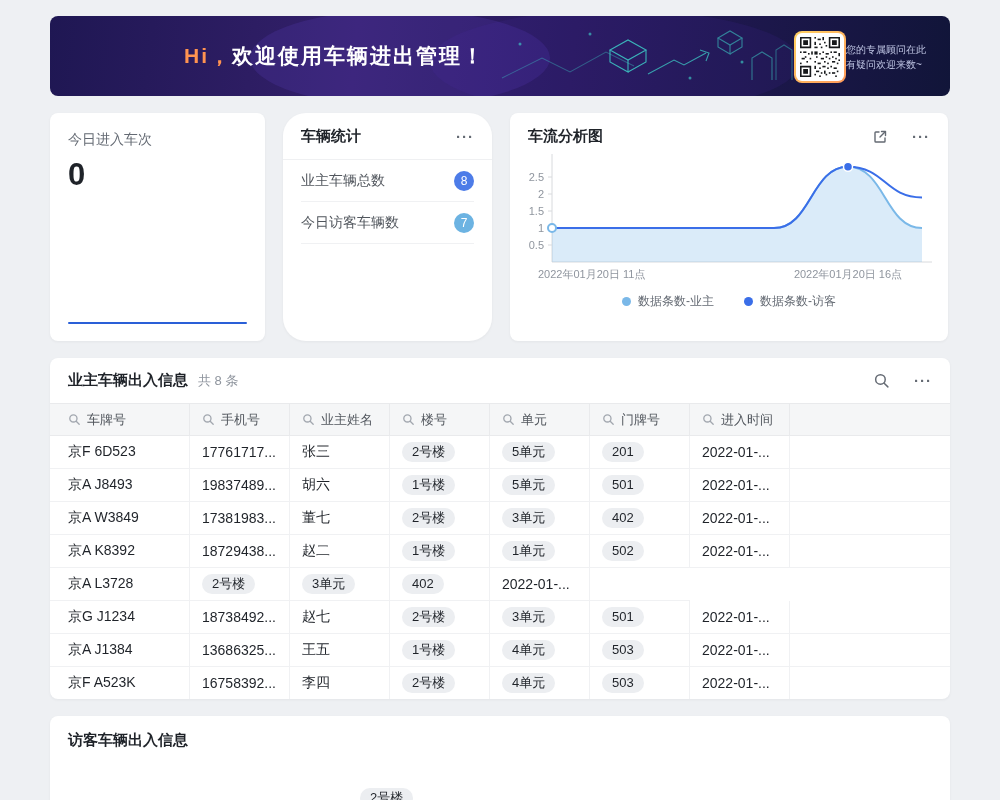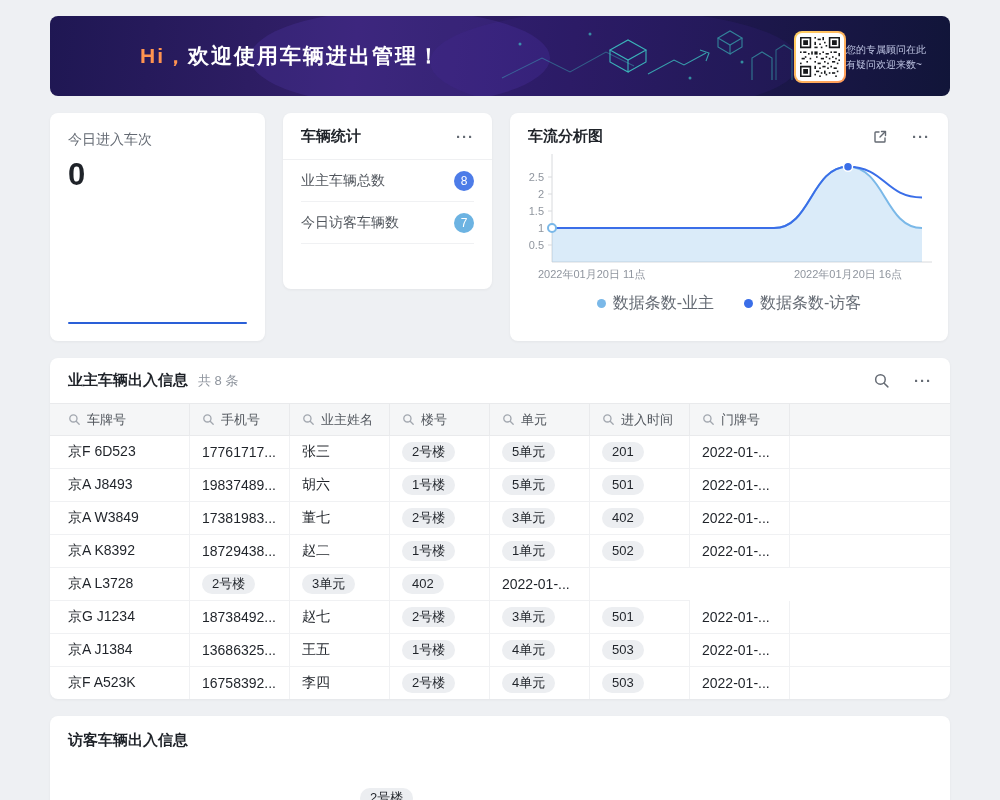--- a/index.html
+++ b/index.html
@@ -7,21 +7,21 @@
   .page{position:relative;width:1000px;height:800px;background:#eef0f3;overflow:hidden;
         font-family:"Liberation Sans","DejaVu Sans",sans-serif;color:#1f2329;}
   .card{position:absolute;background:#fff;border-radius:8px;box-shadow:0 1px 3px rgba(31,35,41,.05);box-sizing:border-box;}
 
   
   .banner{position:absolute;left:50px;top:16px;width:900px;height:80px;border-radius:8px;overflow:hidden;
           background:linear-gradient(96deg,#1f1753 0%,#34206b 34%,#27195c 58%,#111539 100%);}
   .banner-deco{position:absolute;left:0;top:0;width:900px;height:80px;}
   .banner-title{position:absolute;left:90px;top:50%;transform:translateY(-50%);margin:0;
                 font-size:21px;font-weight:700;color:#fff;letter-spacing:2px;}
-  .banner-title .hi{color:#ff9350;}
+  .banner-title .hi{color:#ff9350;margin-left:44px;}
   .qr-wrap{position:absolute;right:24px;top:15px;display:flex;align-items:center;}
   .qr-frame{width:52px;height:52px;border-radius:8px;padding:2px;box-sizing:border-box;
             background:linear-gradient(135deg,#ffd262,#ff9a5a);}
   .qr-box{width:48px;height:48px;background:#fff;border-radius:6px;display:flex;align-items:center;justify-content:center;}
   .qr-box svg{width:40px;height:40px;}
   .qr-caption{font-size:10px;line-height:15px;color:#bcc2e0;}
 
   
   .card-head{display:flex;align-items:center;justify-content:space-between;padding:15px 18px 10px;}
   .card-title{font-size:15px;font-weight:700;color:#1f2329;}
@@ -29,34 +29,34 @@
   .icon-btn{display:inline-flex;align-items:center;cursor:pointer;}
   .head-icons{display:flex;align-items:center;gap:24px;}
 
   
   .stat-card{left:50px;top:113px;width:215px;height:228px;padding:18px;}
   .stat-label{font-size:14px;color:#646a73;}
   .stat-value{font-size:31px;font-weight:700;margin-top:8px;color:#1f2329;}
   .stat-underline{position:absolute;left:18px;right:18px;bottom:17px;height:2px;border-radius:1px;}
 
   
-  .stats-card{left:283px;top:113px;width:209px;height:176px;}
+  .stats-card{left:283px;top:113px;width:209px;height:228px;border-radius:23px;}
   .stats-card .card-head{height:47px;box-sizing:border-box;border-bottom:1px solid #eff0f2;padding:0 18px;}
   .stats-item{display:flex;align-items:center;justify-content:space-between;height:41px;
               margin:0 18px;border-bottom:1px solid #f0f1f3;}
   .stats-item-label{font-size:14px;color:#51565d;}
   .stats-badge{min-width:20px;height:20px;border-radius:10px;color:#fff;font-size:12px;
                display:inline-flex;align-items:center;justify-content:center;}
 
   
   .chart-card{left:510px;top:113px;width:438px;height:228px;}
   .chart-card .card-head{padding:14px 18px 4px;}
   .chart-svg{margin-left:8px;}
   .chart-legend{display:flex;justify-content:center;gap:30px;margin-top:4px;}
-  .legend-item{display:inline-flex;align-items:center;gap:7px;font-size:16px;color:#646a73;cursor:pointer;}
+  .legend-item{display:inline-flex;align-items:center;gap:7px;font-size:12px;color:#646a73;cursor:pointer;}
   .legend-dot{width:9px;height:9px;border-radius:50%;display:inline-block;}
 
   
   .table-card{left:50px;top:358px;width:900px;height:341px;overflow:hidden;}
   .table-head{height:45px;display:flex;align-items:center;padding:0 18px;gap:10px;box-sizing:border-box;}
   .table-head .count{font-size:13px;color:#8f959e;}
   .table-head .head-icons{margin-left:auto;}
   .tgrid{display:grid;grid-template-columns:140px 100px 100px 100px 100px 100px 100px 1fr;}
   .thead{height:32px;background:#f5f6f7;border-top:1px solid #e9eaec;}
   .thcell{display:flex;align-items:center;gap:6px;padding:0 12px;font-size:13px;color:#51565d;
@@ -310,29 +310,29 @@
       <line x1="8.2" y1="8.2" x2="11.2" y2="11.2" stroke="#a2a7af" stroke-width="1.3" stroke-linecap="round"></line>
     </svg>
     <span>单元</span>
   </div>
 
   <div class="thcell">
     <svg class="field-icon" width="13" height="13" viewBox="0 0 13 13">
       <circle cx="5.4" cy="5.4" r="3.6" fill="none" stroke="#a2a7af" stroke-width="1.3"></circle>
       <line x1="8.2" y1="8.2" x2="11.2" y2="11.2" stroke="#a2a7af" stroke-width="1.3" stroke-linecap="round"></line>
     </svg>
+    <span>门牌号</span>
+  </div>
+
+  <div class="thcell">
+    <svg class="field-icon" width="13" height="13" viewBox="0 0 13 13">
+      <circle cx="5.4" cy="5.4" r="3.6" fill="none" stroke="#a2a7af" stroke-width="1.3"></circle>
+      <line x1="8.2" y1="8.2" x2="11.2" y2="11.2" stroke="#a2a7af" stroke-width="1.3" stroke-linecap="round"></line>
+    </svg>
     <span>进入时间</span>
-  </div>
-
-  <div class="thcell">
-    <svg class="field-icon" width="13" height="13" viewBox="0 0 13 13">
-      <circle cx="5.4" cy="5.4" r="3.6" fill="none" stroke="#a2a7af" stroke-width="1.3"></circle>
-      <line x1="8.2" y1="8.2" x2="11.2" y2="11.2" stroke="#a2a7af" stroke-width="1.3" stroke-linecap="round"></line>
-    </svg>
-    <span>门牌号</span>
   </div>
 <div class="thcell"></div>
       </div>
     <div class="tbody">
         <div class="trow tgrid">
           <div class="tcell">京F 6D523</div>
           <div class="tcell">17761717...</div>
           <div class="tcell">张三</div>
           <div class="tcell">
             <span class="pill">2号楼</span>

